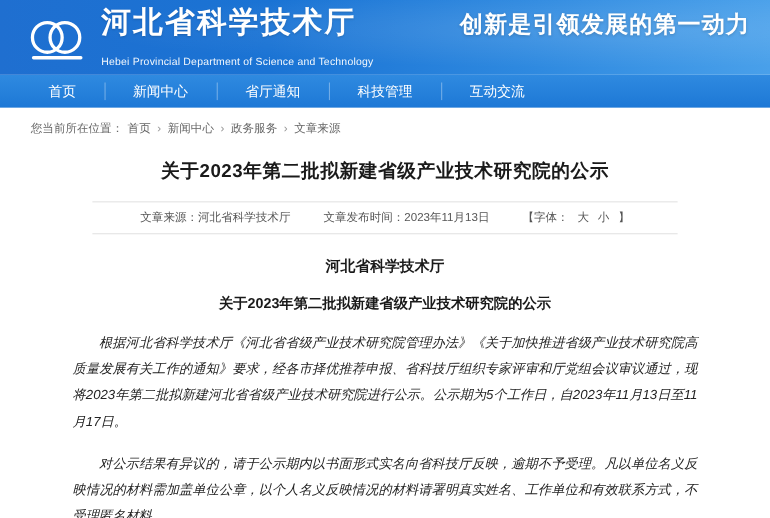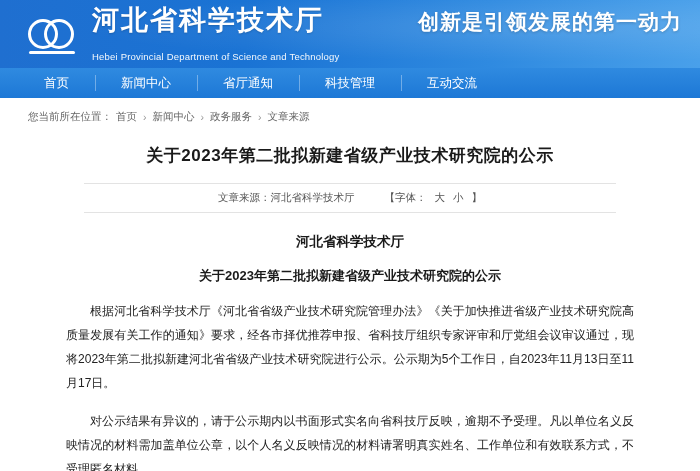--- a/index.html
+++ b/index.html
@@ -119,20 +119,21 @@
   }
   .body-sub {
     text-align:center; font-weight:bold; color:#1a1a1a;
     font-size: 13px; margin-top: 16px;
   }
   p.para {
     font-size: 12px; color:#222; line-height: 2.0;
     text-align: justify;
     text-indent: 2em;
     margin: 14px 30px 0 30px;
+    font-style: italic;
   }
 </style>
 </head>
 <body>
 
 <div class="page">
 
   <div class="header">
     <div class="logo-mark">
       <div class="ring r1"></div>
@@ -166,20 +167,23 @@
   </div>
 
   <div class="content">
 
     <div class="doc-title">关于2023年第二批拟新建省级产业技术研究院的公示</div>
 
     <div class="meta">
       <div>
         <span>文章来源：</span><span>河北省科学技术厅</span>
       </div>
+      <div>
+        <span>文章发布时间：</span><span>2023年11月13日</span>
+      </div>
       <div class="size-ctl">
         <span>【字体：</span>
         <span class="sz">大</span>
         <span class="sz">小</span>
         <span>】</span>
       </div>
     </div>
 
     <div class="body-head">河北省科学技术厅</div>
     <div class="body-sub">关于2023年第二批拟新建省级产业技术研究院的公示</div>

